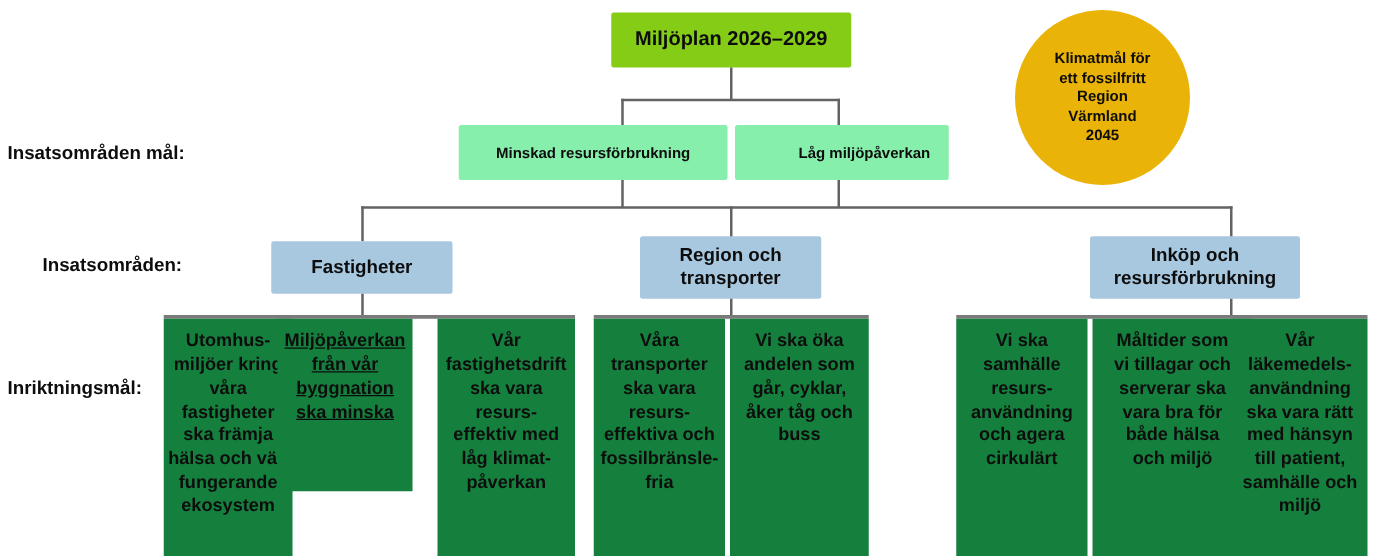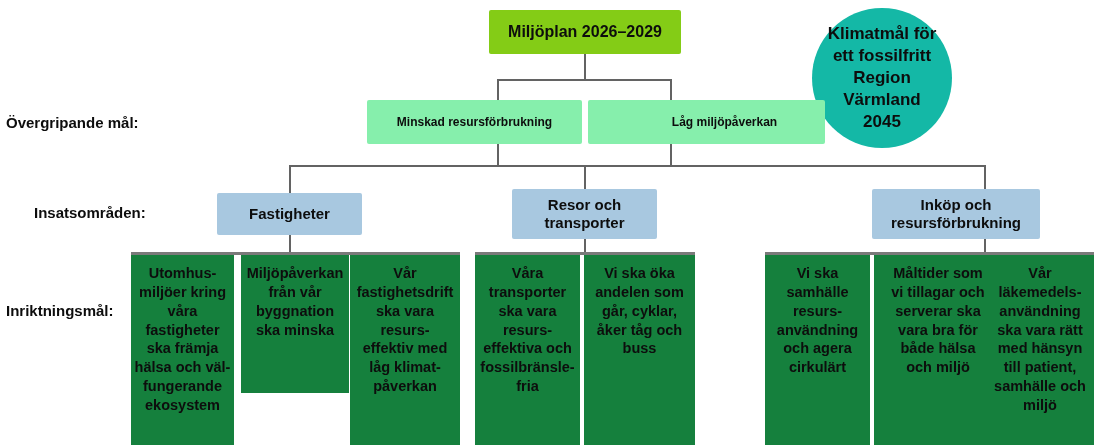--- a/index.html
+++ b/index.html
@@ -46,28 +46,28 @@
   }
   .target-box {
     background: #15803d;
     font-size: 14.5px;
     align-items: flex-start;
     padding-top: 9px;
     line-height: 1.30;
   }
   .circle {
     position: absolute;
-    background: #14b8a6;
+    background: #eab308;
     border-radius: 50%;
     display: flex;
     align-items: center;
     justify-content: center;
     text-align: center;
     font-weight: bold;
-    font-size: 17px;
+    font-size: 12px;
     color: #0d0d0d;
     line-height: 1.30;
     white-space: pre-line;
   }
   .row-label {
     position: absolute;
     font-weight: bold;
     font-size: 15px;
     color: #0d0d0d;
     white-space: nowrap;
@@ -86,70 +86,70 @@
     position: absolute;
     height: 3px;
     background: #7a7a7a;
   }
 </style>
 </head>
 <body>
 
 <div id="diagram">
 
-  <div class="row-label" style="left:6px; top:114px;">Övergripande mål:</div>
+  <div class="row-label" style="left:6px; top:114px;">Insatsområden mål:</div>
   <div class="row-label" style="left:6px; top:204px;margin-left:28px;">Insatsområden:</div>
   <div class="row-label" style="left:6px; top:302px;">Inriktningsmål:</div>
 
   <div class="box root-box" style="left:489px; top:10px; width:192px; height:44px;">Miljöplan 2026–2029</div>
 
   <div class="circle" style="left:812px; top:8px; width:140px; height:140px;">Klimatmål för
 ett fossilfritt
 Region
 Värmland
 2045</div>
 
   <div class="line-v" style="left:584px; top:54px; height:26px;"></div>
   <div class="line-h" style="left:497px; top:79px; width:175px;"></div>
   <div class="line-v" style="left:497px; top:79px; height:21px;"></div>
   <div class="line-v" style="left:670px; top:79px; height:21px;"></div>
 
   <div class="box goal-box" style="left:367px; top:100px; width:215px; height:44px;">Minskad resursförbrukning</div>
-  <div class="box goal-box" style="left:588px; top:100px; width:237px; height:44px;padding-left:36px;">Låg miljöpåverkan</div>
+  <div class="box goal-box" style="left:588px; top:100px; width:171px; height:44px;padding-left:36px;">Låg miljöpåverkan</div>
 
   <div class="line-v" style="left:497px; top:144px; height:22px;"></div>
   <div class="line-v" style="left:670px; top:144px; height:22px;"></div>
   <div class="line-h" style="left:289px; top:165px; width:697px;"></div>
   <div class="line-v" style="left:289px; top:165px; height:28px;"></div>
   <div class="line-v" style="left:584px; top:165px; height:28px;"></div>
   <div class="line-v" style="left:984px; top:165px; height:28px;"></div>
 
   <div class="box area-box" style="left:217px; top:193px; width:145px; height:42px;">Fastigheter</div>
-  <div class="box area-box" style="left:512px; top:189px; width:145px; height:50px;">Resor och
+  <div class="box area-box" style="left:512px; top:189px; width:145px; height:50px;">Region och
 transporter</div>
   <div class="box area-box" style="left:872px; top:189px; width:168px; height:50px;">Inköp och
 resursförbrukning</div>
 
   <div class="line-v" style="left:289px; top:235px; height:18px;"></div>
   <div class="line-v" style="left:584px; top:239px; height:14px;"></div>
   <div class="line-v" style="left:984px; top:239px; height:14px;"></div>
 
   <div class="group-bar" style="left:131px; top:252px; width:329px;"></div>
   <div class="group-bar" style="left:475px; top:252px; width:220px;"></div>
   <div class="group-bar" style="left:765px; top:252px; width:329px;"></div>
 
   <div class="box target-box" style="left:131px; top:255px; width:103px; height:190px;">Utomhus-
 miljöer kring
 våra
 fastigheter
 ska främja
 hälsa och väl-
 fungerande
 ekosystem</div>
-  <div class="box target-box" style="left:241px; top:255px; width:108px; height:138px;">Miljöpåverkan
+  <div class="box target-box" style="left:222px; top:255px; width:108px; height:138px;text-decoration:underline;">Miljöpåverkan
 från vår
 byggnation
 ska minska</div>
   <div class="box target-box" style="left:350px; top:255px; width:110px; height:190px;">Vår
 fastighetsdrift
 ska vara
 resurs-
 effektiv med
 låg klimat-
 påverkan</div>

